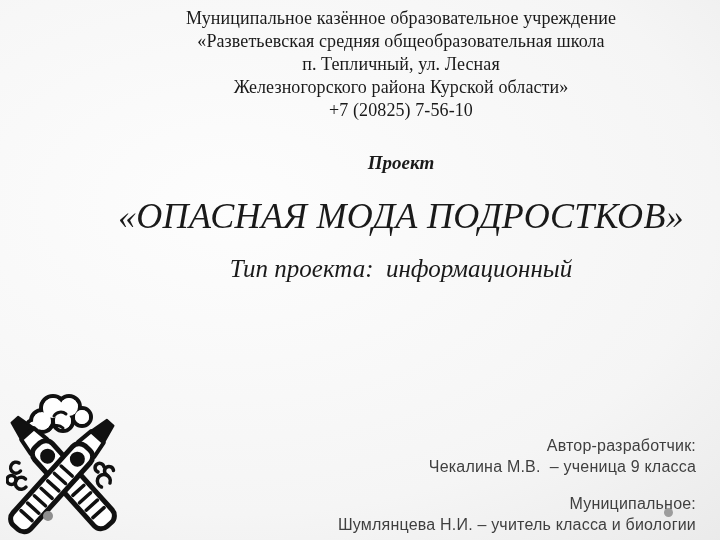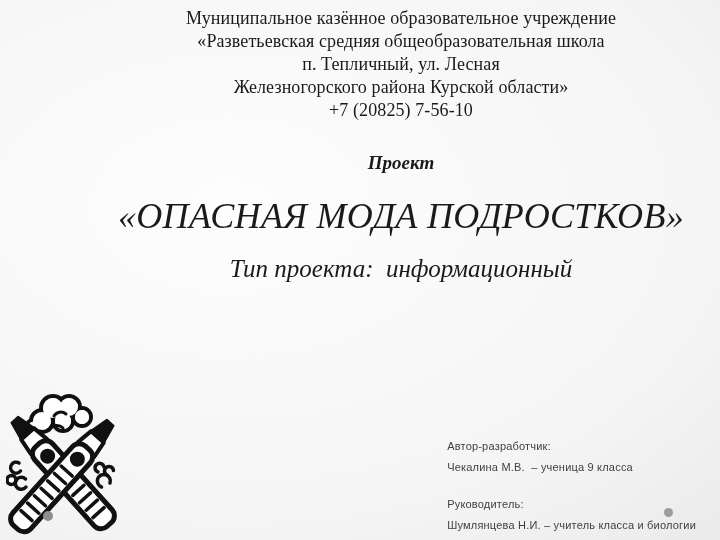--- a/index.html
+++ b/index.html
@@ -48,23 +48,23 @@
     letter-spacing:0.3px;
   }
   .project-type{
     top:255px;
     font-size:25px;
     font-style:italic;
   }
 
   .credits{
     top:436px;right:24px;
-    text-align:left;
+    text-align:right;
     font-family:"Liberation Sans","DejaVu Sans",sans-serif;
-    font-size:11px;
+    font-size:16px;
     line-height:20.5px;
     color:var(--credits-text);
     letter-spacing:0.2px;
   }
   .credits p{margin:0 0 17px 0;}
   .credits p:last-child{margin-bottom:0;}
 
   .vape-art{
     left:6px;top:393px;
     width:135px;height:142px;
@@ -168,18 +168,18 @@
 
   <div class="abs deco-dot dot-left"></div>
   <div class="abs deco-dot dot-right"></div>
 
   <div class="abs credits">
     <p>
       <span class="pre">Автор-разработчик:</span><br>
       <span class="pre">Чекалина М.В.  – ученица 9 класса</span>
     </p>
     <p>
-      <span class="pre">Руководитель:</span><br>
+      <span class="pre">Муниципальное:</span><br>
       <span class="pre">Шумлянцева Н.И. – учитель класса и биологии</span>
     </p>
   </div>
 
 </div>
 
 </body></html>

